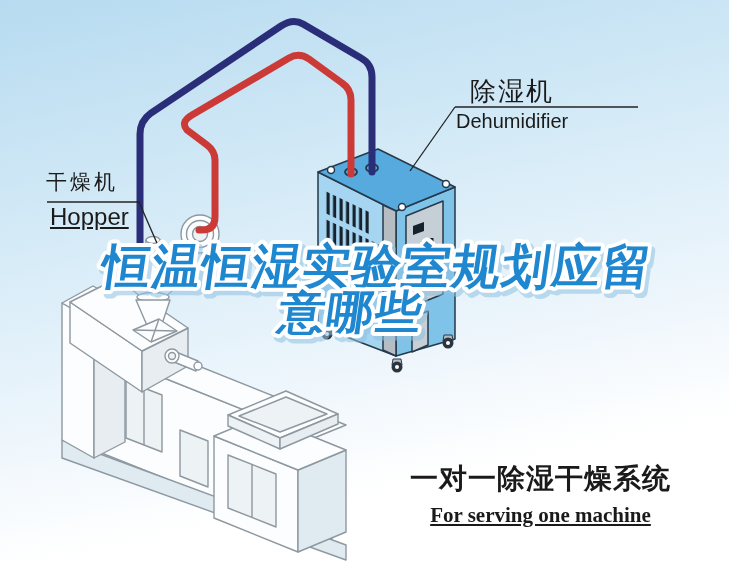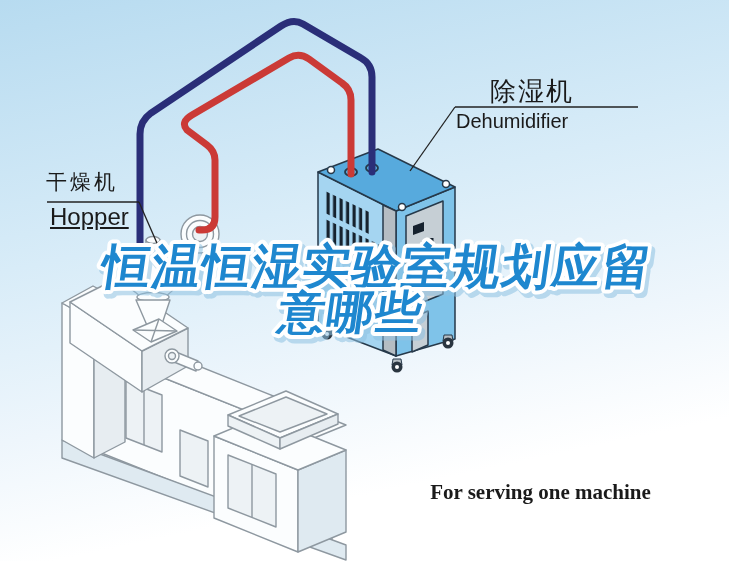--- a/index.html
+++ b/index.html
@@ -5,25 +5,25 @@
   html,body{margin:0;padding:0;}
   .stage{
     position:relative;width:729px;height:561px;overflow:hidden;
     background:linear-gradient(168deg,var(--sky-top) 0%,var(--sky-mid) 38%,var(--sky-low) 62%,#ffffff 80%);
     font-family:"Liberation Sans",sans-serif;
   }
   .stage svg{position:absolute;left:0;top:0;}
   .label{position:absolute;color:var(--label-black);line-height:1;white-space:nowrap;}
   .hopper-zh{left:46px;top:171px;font-size:21px;letter-spacing:3px;}
   .hopper-en{left:50px;top:205px;font-size:24px;text-decoration:underline;}
-  .dehum-zh{left:490px;top:78px;font-size:26px;letter-spacing:2px;}
+  .dehum-zh{left:470px;top:78px;font-size:26px;letter-spacing:2px;}
   .dehum-en{left:456px;top:111px;font-size:20px;}
   .caption{position:absolute;left:398px;top:460px;width:285px;text-align:center;color:var(--label-black);}
   .caption .zh{font-family:"DejaVu Sans",sans-serif;font-weight:700;font-size:28px;letter-spacing:1px;}
-  .caption .en{font-family:"Liberation Serif",serif;font-weight:700;font-size:21px;margin-top:20px;}
+  .caption .en{font-family:"Liberation Serif",serif;font-weight:700;font-size:21px;margin-top:5px;text-decoration:underline;}
   
   .lf{stroke:var(--line-gray);stroke-width:1.4;stroke-linejoin:round;}
   .f-white{fill:var(--machine-white);}
   .f-shade{fill:var(--machine-shade);}
   .f-band{fill:var(--band-blue);}
   .f-win{fill:#edf2f5;}
   .dh{stroke:var(--dh-outline);stroke-width:1.5;stroke-linejoin:round;}
   .pipe-red{fill:none;stroke:var(--pipe-red);stroke-width:7;stroke-linecap:round;}
   .pipe-navy{fill:none;stroke:var(--pipe-navy);stroke-width:7;stroke-linecap:round;}
   .leader{stroke:#222;stroke-width:1.3;}
@@ -169,16 +169,17 @@
       </g>
     </g>
   </svg>
 
   <div class="label zh hopper-zh">干燥机</div>
   <div class="label en hopper-en">Hopper</div>
   <div class="label zh dehum-zh">除湿机</div>
   <div class="label en dehum-en">Dehumidifier</div>
 
   <div class="caption">
+    <div class="zh">一对一除湿干燥系统</div>
     <div class="en">For serving one machine</div>
   </div>
 
 </div>
 
 </body></html>

